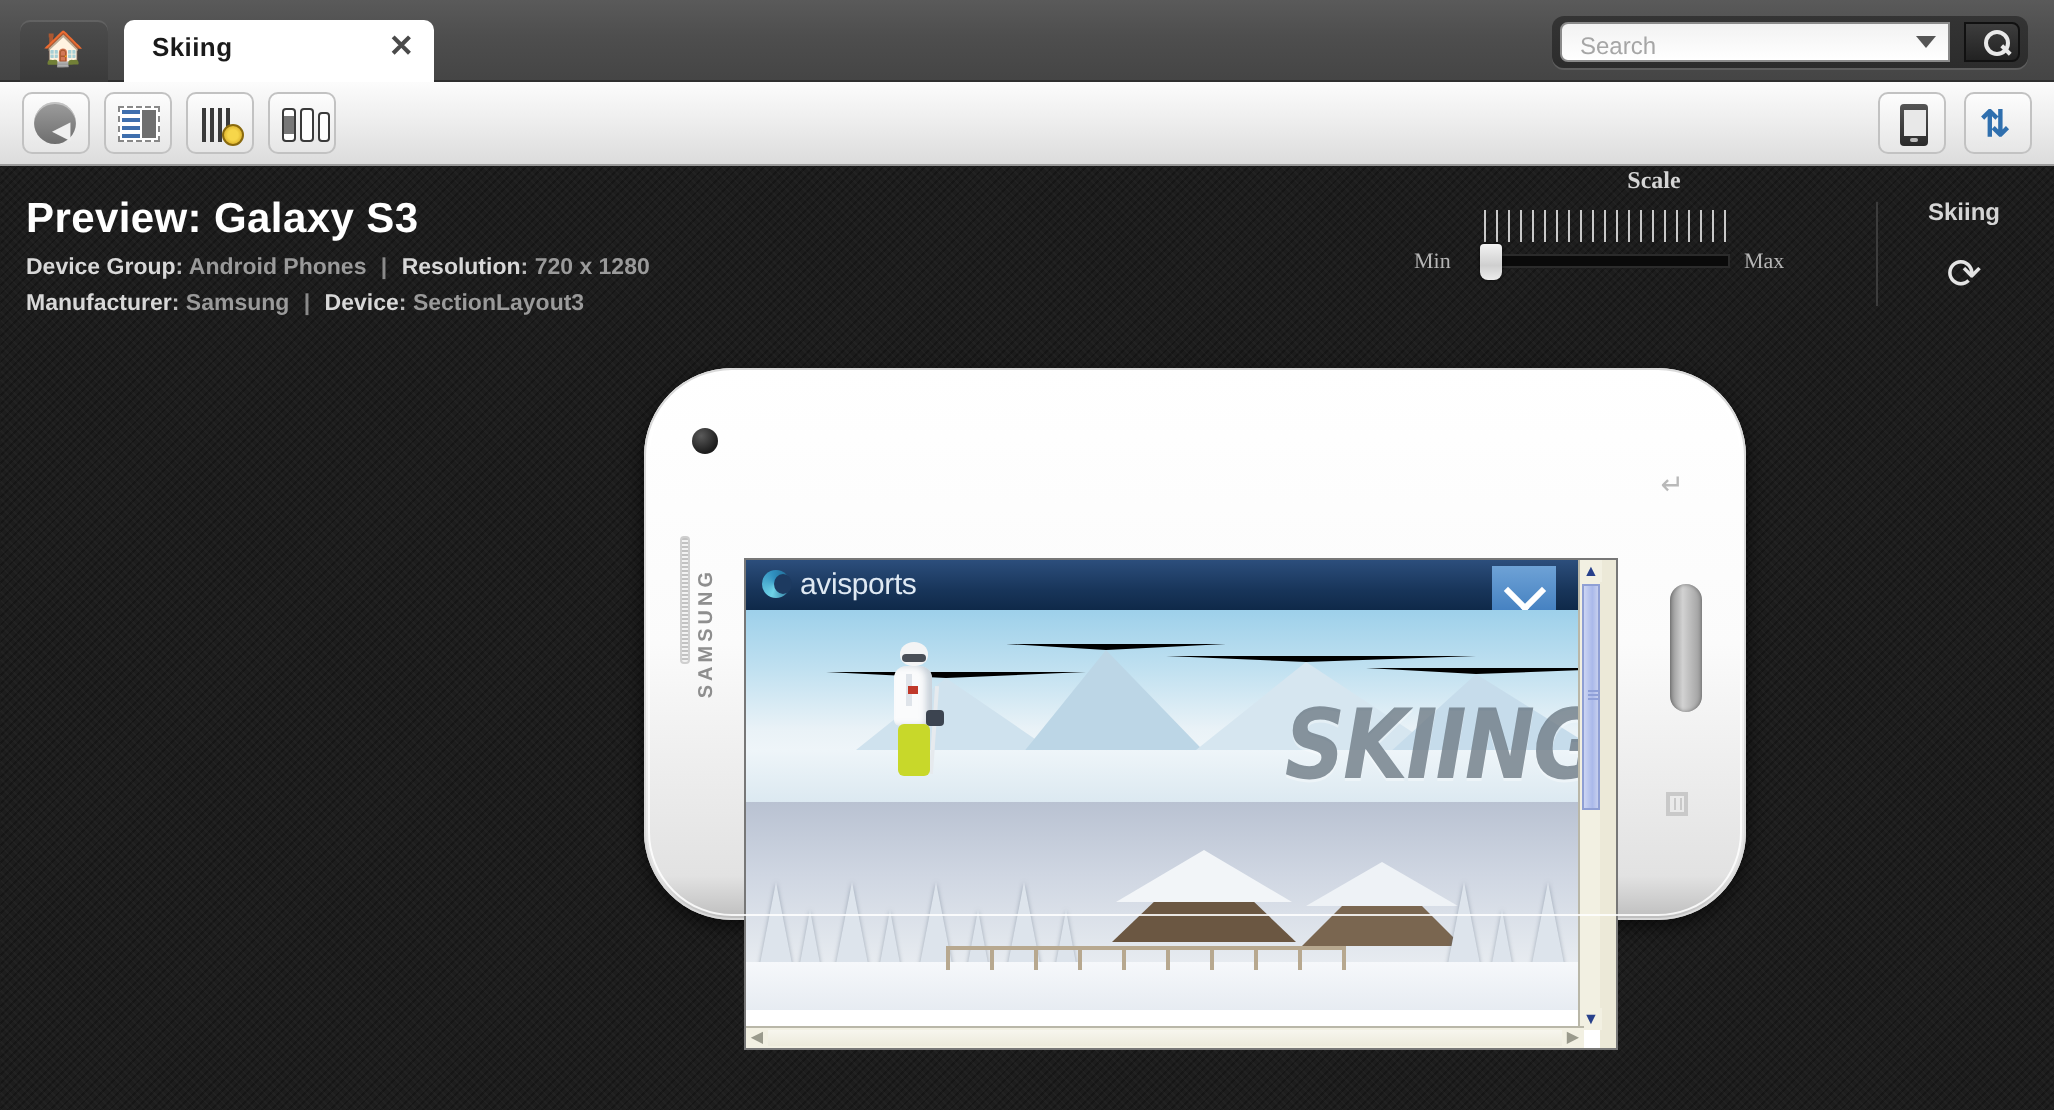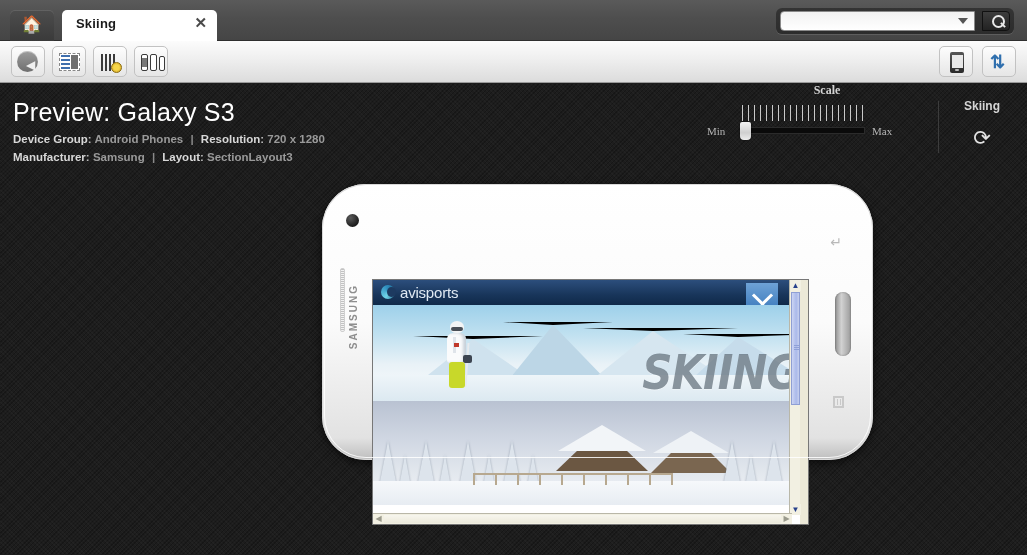--- a/index.html
+++ b/index.html
@@ -165,21 +165,21 @@
   #stage {
     position:absolute; left:0; top:83px; width:1027px; height:472px;
     background-color:#1d1d1d;
     background-image:
       repeating-linear-gradient(45deg, rgba(255,255,255,.022) 0 1px, transparent 1px 3px),
       repeating-linear-gradient(-45deg, rgba(0,0,0,.25) 0 1px, transparent 1px 3px);
   }
 
   #info { position:absolute; left:13px; top:15px; }
   #page-title {
-    font-size:25px; color:#fff; font-weight:normal; letter-spacing:.2px;
+    font-size:21px; color:#fff; font-weight:bold; letter-spacing:.2px;
   }
   .meta { margin-top:6px; font-size:11.5px; color:#b9b9b9;font-weight:bold; }
   .meta b { color:#d8d8d8; }
   .meta .v { color:#9a9a9a; }
   .meta .sep { color:#8a8a8a; padding:0 4px; }
 
   
   #scale-panel { position:absolute; right:105px; top:0; width:190px;font-family:Liberation Serif, serif; }
   #scale-label { text-align:center; font-size:12px; color:#d5d5d5; font-weight:bold; }
   #ticks {
@@ -397,20 +397,21 @@
     <div class="home-glyph">🏠</div>
   </div>
 
   <div id="page-tab">
     <div class="tab-label">Skiing</div>
     <div class="tab-close">✕</div>
   </div>
 
   <div id="search-wrap">
     <div id="search-field">
+      <input id="search-input" type="text" placeholder="Search" style="">
       <div id="search-caret"></div>
     </div>
     <div id="search-btn">
       <div class="mag"></div>
       <div class="mag-handle"></div>
     </div>
   </div>
 </div>
 
 <div id="toolbar">
@@ -465,21 +466,21 @@
       <span class="v">Android Phones</span>
       <span class="sep">|</span>
       <b>Resolution</b><span>:</span>
       <span class="v">720 x 1280</span>
     </div>
 
     <div class="meta">
       <b>Manufacturer</b><span>:</span>
       <span class="v">Samsung</span>
       <span class="sep">|</span>
-      <b>Layout</b><span>:</span>
+      <b>Device</b><span>:</span>
       <span class="v">SectionLayout3</span>
     </div>
   </div>
 
   <div id="scale-panel">
     <div id="scale-label">Scale</div>
     <div id="ticks">
       <div id="tick-tall-mask"></div>
     </div>
     <div id="slider-track"></div>

